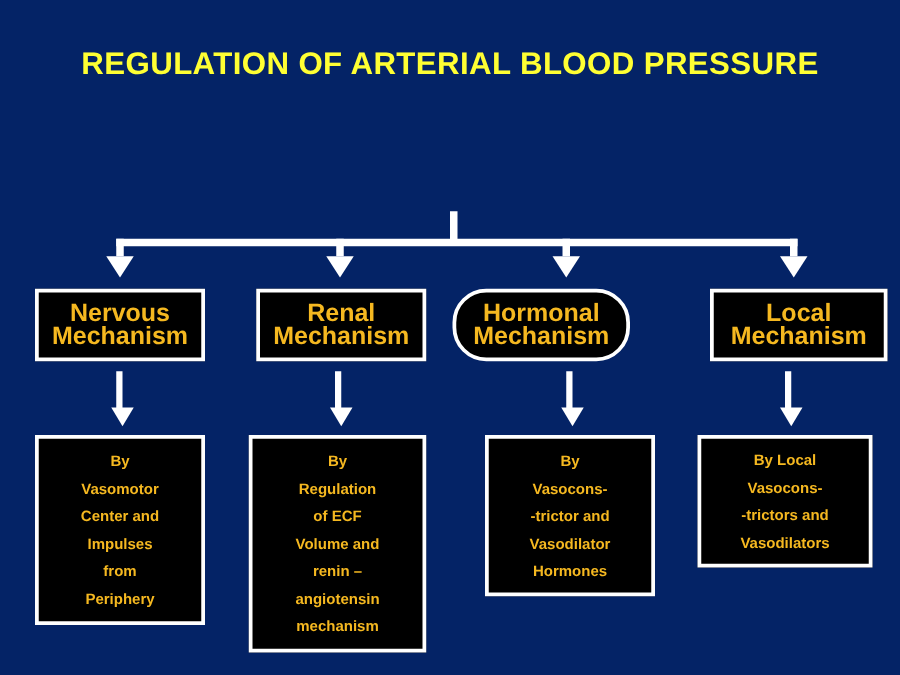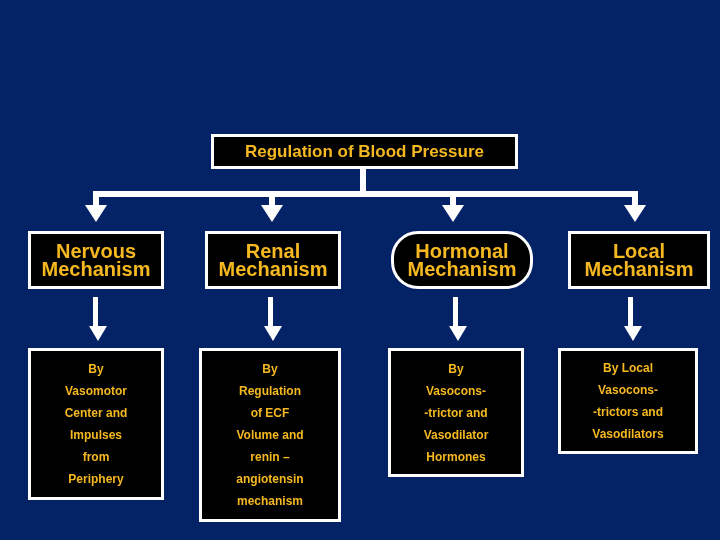--- a/index.html
+++ b/index.html
@@ -63,21 +63,21 @@
   }
 
   .mech-box {
     height: 58px;
     font-size: 20px;
     line-height: 18px;
     top: 231px;
   }
   .mech-1 { left: 28px;  width: 136px; }
   .mech-2 { left: 205px; width: 136px; }
-  .mech-3 { left: 391px; width: 142px; border-radius: 27px; }
+  .mech-3 { left: 362px; width: 142px; border-radius: 27px; }
   .mech-4 { left: 568px; width: 142px; }
 
   .detail-box {
     font-size: 12px;
     line-height: 22px;
     top: 348px;
   }
   .detail-1 { left: 28px;  width: 136px; height: 152px; }
   .detail-2 { left: 199px; width: 142px; height: 174px; }
   .detail-3 { left: 388px; width: 136px; height: 129px; }
@@ -147,24 +147,23 @@
   .ts-1 { left: 93px; }   .th-1 { left: 89px; }
   .ts-2 { left: 268px; }  .th-2 { left: 264px; }
   .ts-3 { left: 453px; }  .th-3 { left: 449px; }
   .ts-4 { left: 628px; }  .th-4 { left: 624px; }
 </style>
 </head>
 <body>
 
 <div id="stage">
 
-
-  <div class="nodebox root-box">
-    <span class="txt">Regulation of Blood Pressure</span>
-  </div>
+  <div class="title">REGULATION OF ARTERIAL
+BLOOD PRESSURE</div>
+
 
   <div class="line stem-root"></div>
   <div class="line busbar"></div>
 
   <div class="drop drop-1"></div>
   <div class="drop drop-2"></div>
   <div class="drop drop-3"></div>
   <div class="drop drop-4"></div>
 
   <div class="arrowhead ah-1"></div>

